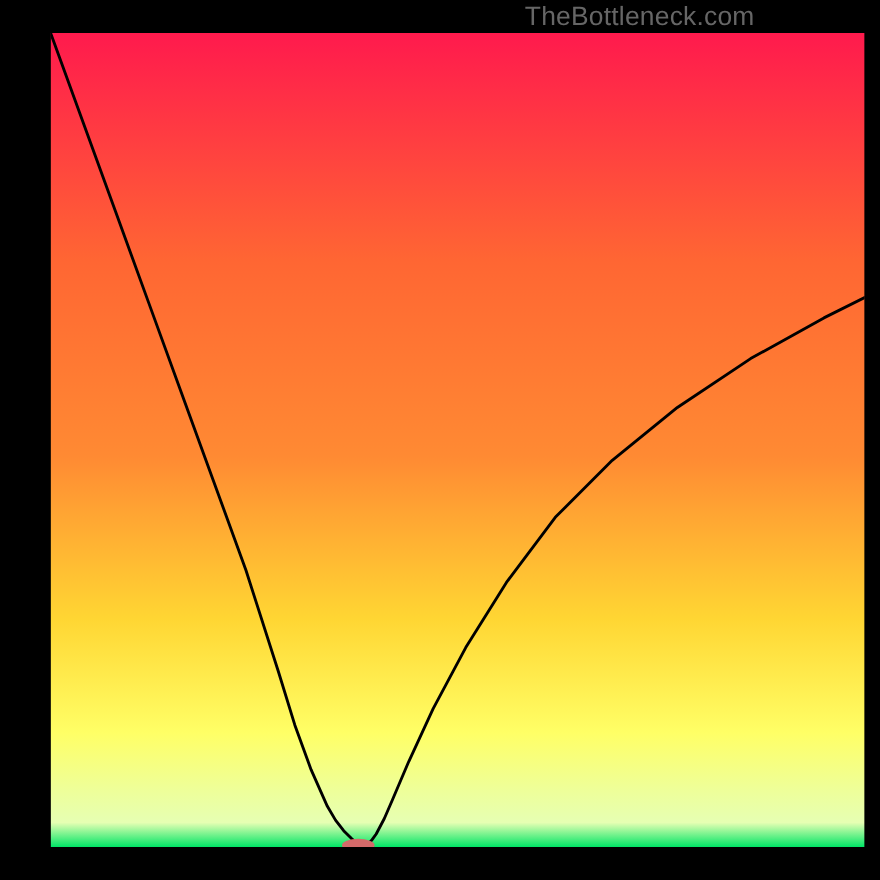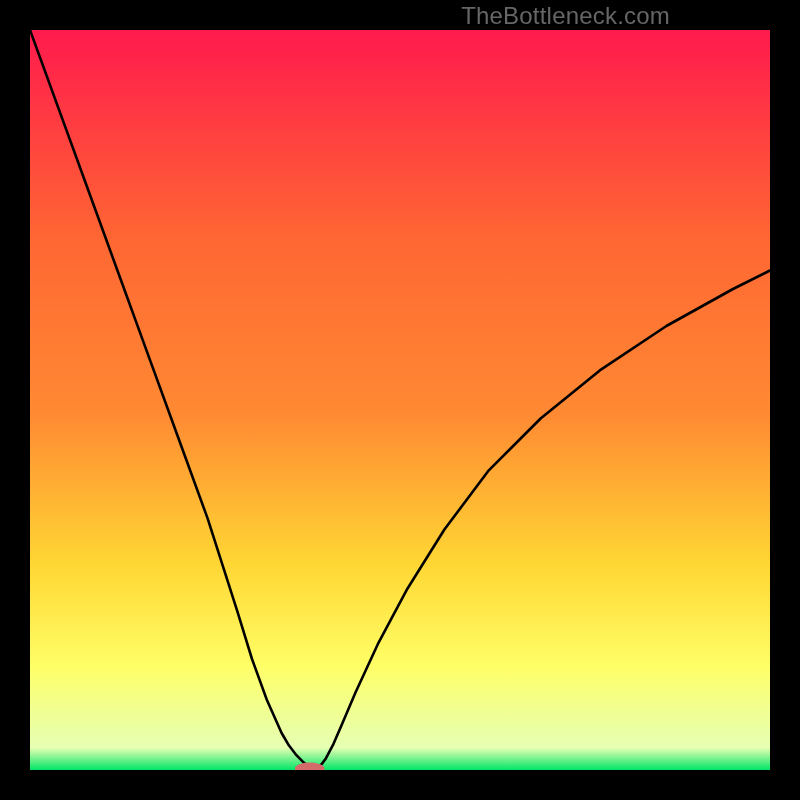--- a/index.html
+++ b/index.html
@@ -6,21 +6,21 @@
     margin: 0;
     padding: 0;
     width: 800px;
     height: 800px;
     overflow: hidden;
     background: #000;
     font-family: Arial, Helvetica, sans-serif;
   }
   .frame {
     position: absolute;
-    left: 0;
+    left: 16px;
     top: 0;
     width: 654px;
     height: 800px;
     background: #000;
     padding-left: 22px;
   }
   .plot-area {
     position: absolute;
     left: 30px;
     top: 30px;

